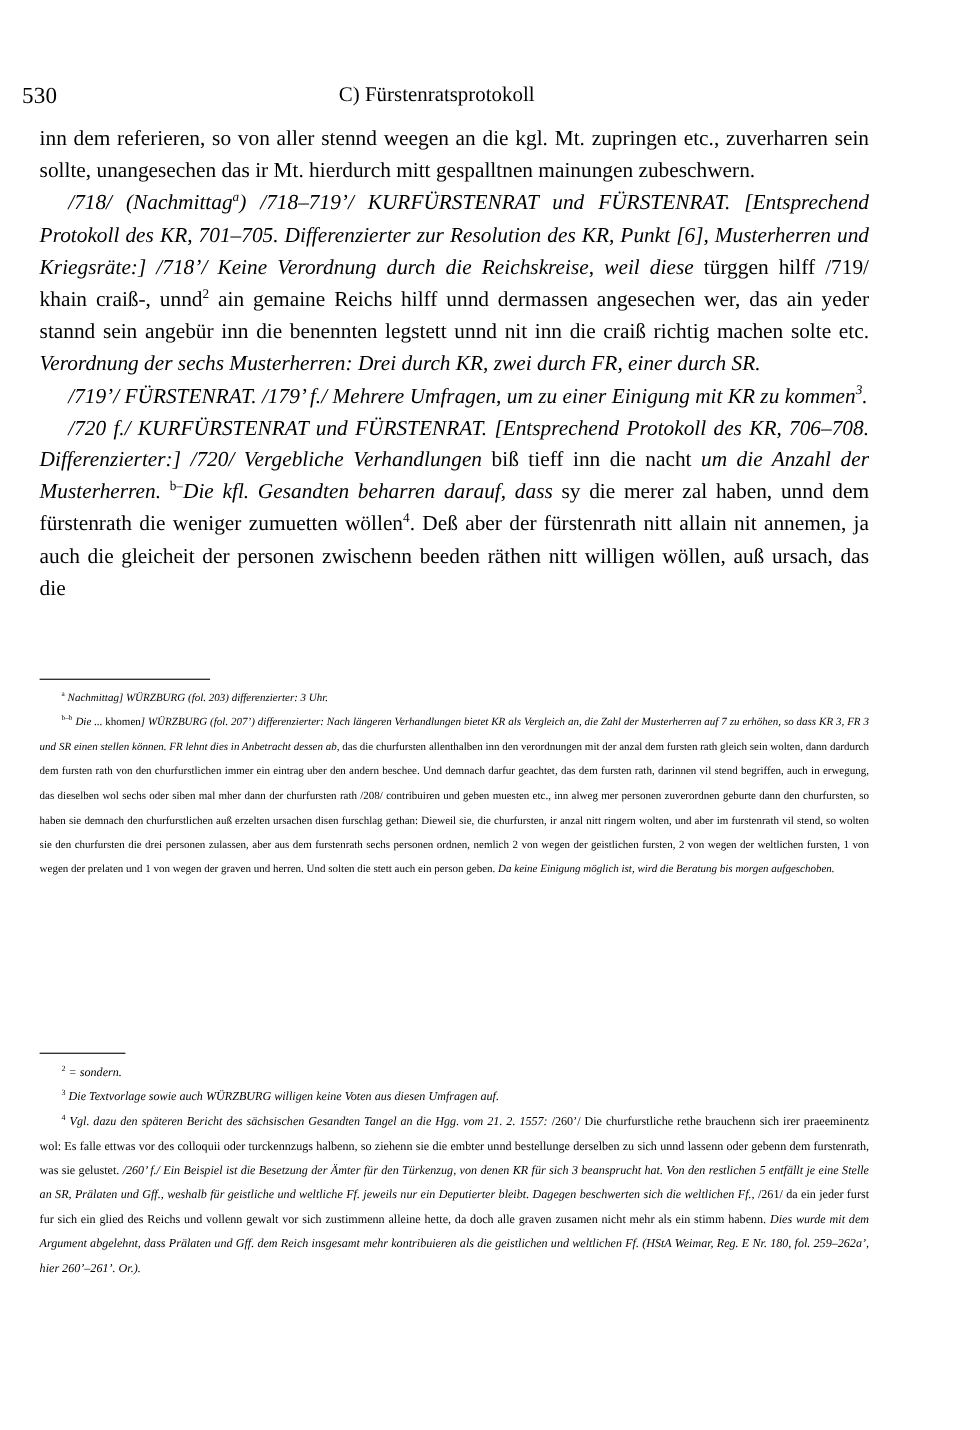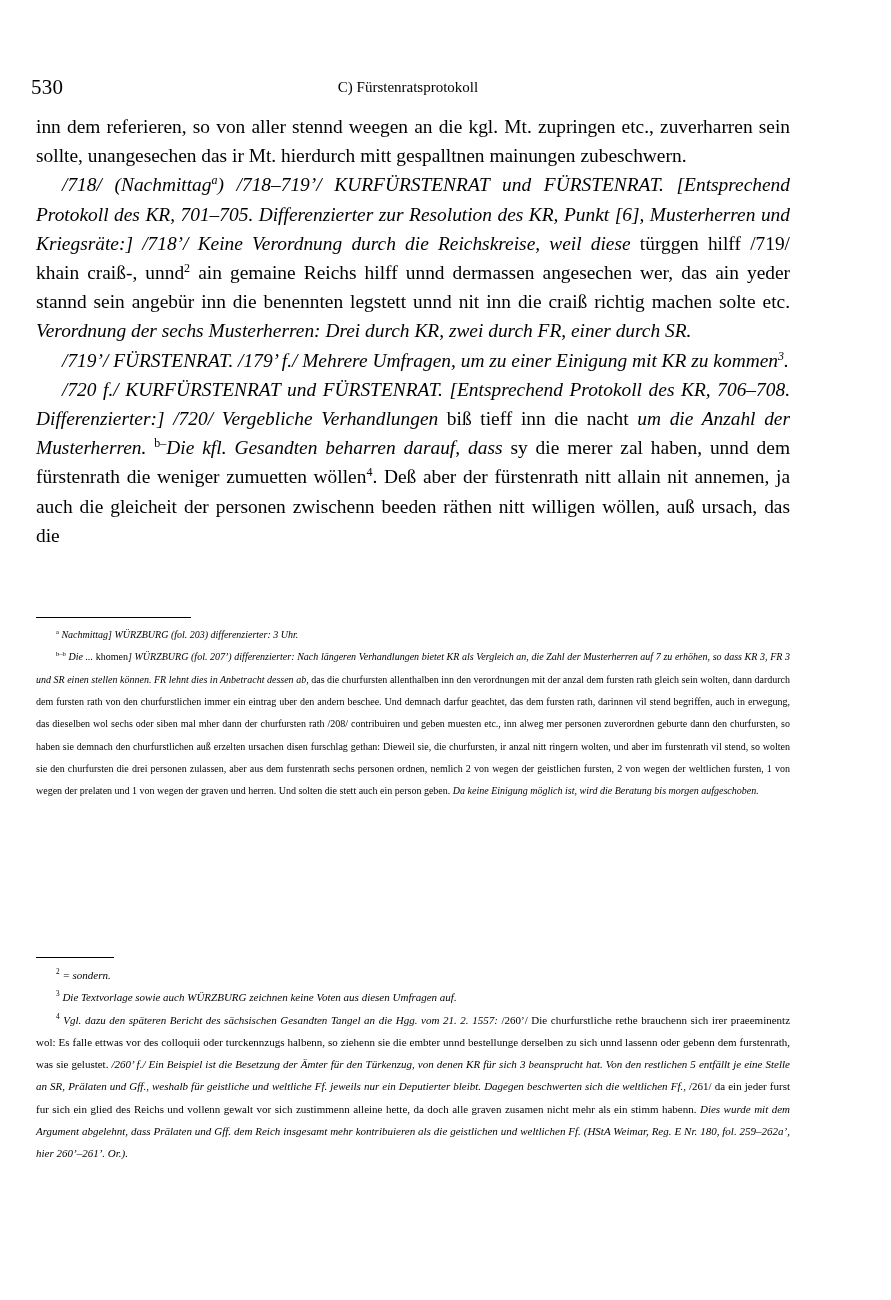--- a/index.html
+++ b/index.html
@@ -20,40 +20,40 @@
     width: 891px;
     height: 1300px;
     box-sizing: border-box;
     padding: 0;
   }
 
   
   .runhead {
     position: absolute;
     top: 74px;
-    left: 31px;
+    left: 20px;
     width: 754px;
     height: 26px;
     display: block;
   }
   .folio {
     position: absolute;
     left: 0;
     top: 0;
     font-size: 21px;
     line-height: 26px;
     letter-spacing: .2px;
   }
   .runtitle {
     position: absolute;
     left: 0;
     top: 0;
     width: 754px;
     text-align: center;
-    font-size: 15px;
+    font-size: 19px;
     line-height: 26px;
   }
 
   
   .body-block {
     position: absolute;
     top: 112px;
     left: 36px;
     width: 754px;
     font-size: 19.4px;
@@ -141,17 +141,17 @@
 
   <div class="fn-letters" id="fn-letters">
       <p><span class="fnmark">a</span> <i>Nachmittag] WÜRZBURG (fol. 203) differenzierter: 3 Uhr.</i></p>
       <p><span class="fnmark">b–b</span> <i>Die ... </i><span>khomen</span><i>] WÜRZBURG (fol. 207’) differenzierter: Nach längeren Verhandlungen bietet KR als Vergleich an, die Zahl der Musterherren auf 7 zu erhöhen, so dass KR 3, FR 3 und SR einen stellen können. FR lehnt dies in Anbetracht dessen ab, </i><span>das die churfursten allenthalben inn den verordnungen mit der anzal dem fursten rath gleich sein wolten, dann dardurch dem fursten rath von den churfurstlichen immer ein eintrag uber den andern beschee. Und demnach darfur geachtet, das dem fursten rath, darinnen vil stend begriffen, auch in erwegung, das dieselben wol sechs oder siben mal mher dann der churfursten rath /208/ contribuiren und geben muesten etc., inn alweg mer personen zuverordnen geburte dann den churfursten, so haben sie demnach den churfurstlichen auß erzelten ursachen disen furschlag gethan: Dieweil sie, die churfursten, ir anzal nitt ringern wolten, und aber im furstenrath vil stend, so wolten sie den churfursten die drei personen zulassen, aber aus dem furstenrath sechs personen ordnen, nemlich 2 von wegen der geistlichen fursten, 2 von wegen der weltlichen fursten, 1 von wegen der prelaten und 1 von wegen der graven und herren. Und solten die stett auch ein person geben. </span><i>Da keine Einigung möglich ist, wird die Beratung bis morgen aufgeschoben.</i></p>
     </div>
 
   <hr class="fn-rule" id="rule-number">
 
   <div class="fn-numbers" id="fn-numbers">
       <p><span class="fnmark">2</span> <i>= sondern.</i></p>
-      <p><span class="fnmark">3</span> <i>Die Textvorlage sowie auch WÜRZBURG zeichnen keine Voten aus diesen Umfragen auf.</i></p>
+      <p><span class="fnmark">3</span> <i>Die Textvorlage sowie auch WÜRZBURG willigen keine Voten aus diesen Umfragen auf.</i></p>
       <p><span class="fnmark">4</span> <i>Vgl. dazu den späteren Bericht des sächsischen Gesandten Tangel an die Hgg. vom 21. 2. 1557: </i><span>/260’/ Die churfurstliche rethe brauchenn sich irer praeeminentz wol: Es falle ettwas vor des colloquii oder turckennzugs halbenn, so ziehenn sie die embter unnd bestellunge derselben zu sich unnd lassenn oder gebenn dem furstenrath, was sie gelustet. </span><i>/260’ f./ Ein Beispiel ist die Besetzung der Ämter für den Türkenzug, von denen KR für sich 3 beansprucht hat. Von den restlichen 5 entfällt je eine Stelle an SR, Prälaten und Gff., weshalb für geistliche und weltliche Ff. jeweils nur ein Deputierter bleibt. Dagegen beschwerten sich die weltlichen Ff., </i><span>/261/ da ein jeder furst fur sich ein glied des Reichs und vollenn gewalt vor sich zustimmenn alleine hette, da doch alle graven zusamen nicht mehr als ein stimm habenn. </span><i>Dies wurde mit dem Argument abgelehnt, dass Prälaten und Gff. dem Reich insgesamt mehr kontribuieren als die geistlichen und weltlichen Ff. (HStA Weimar, Reg. E Nr. 180, fol. 259–262a’, hier 260’–261’. Or.).</i></p>
     </div>
 
 </div>
 
 </body></html>

